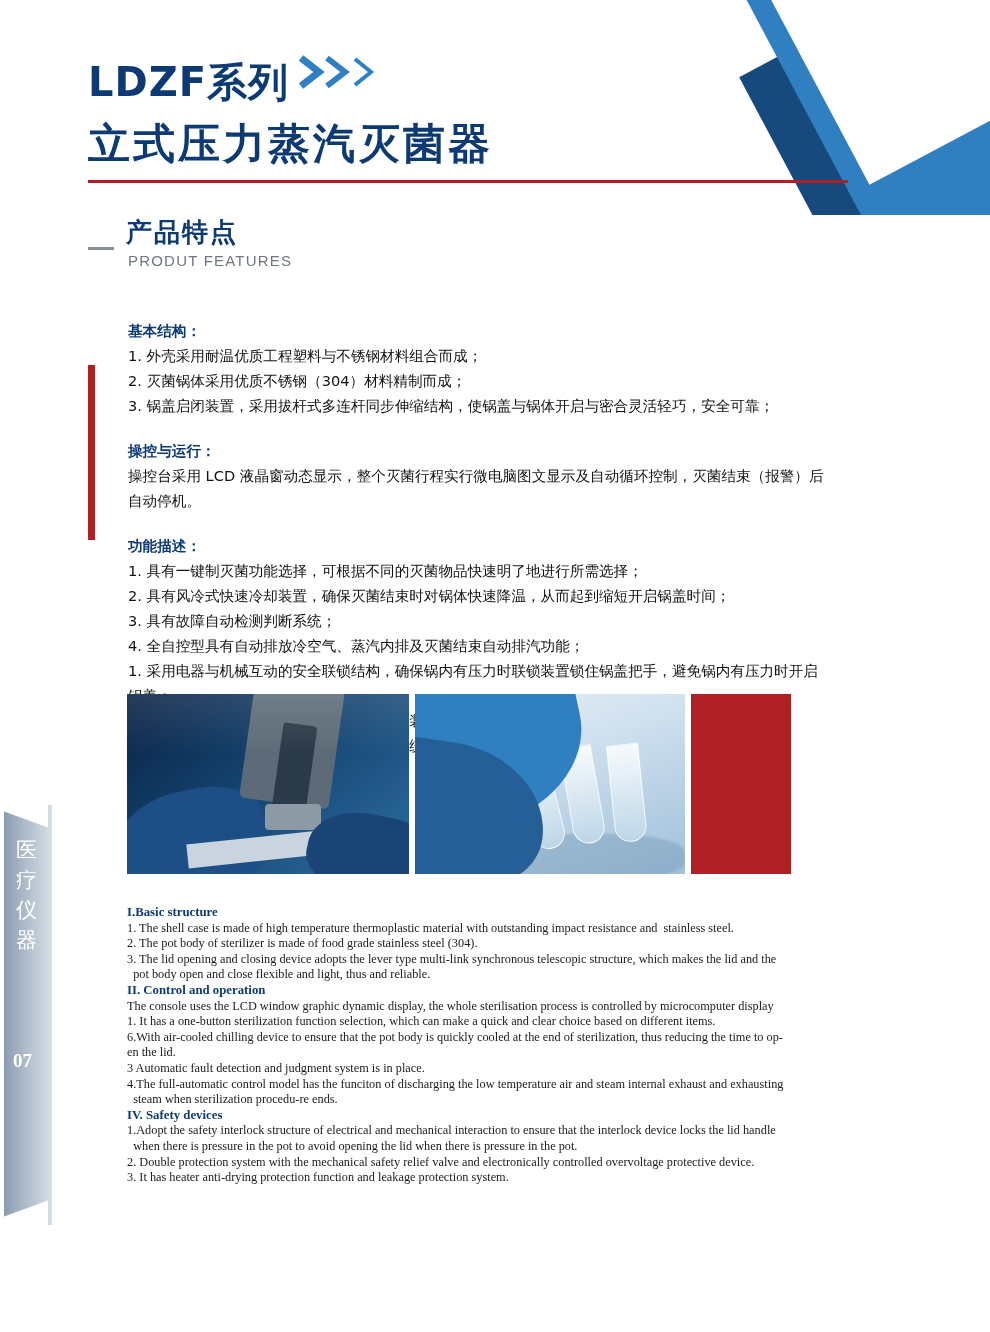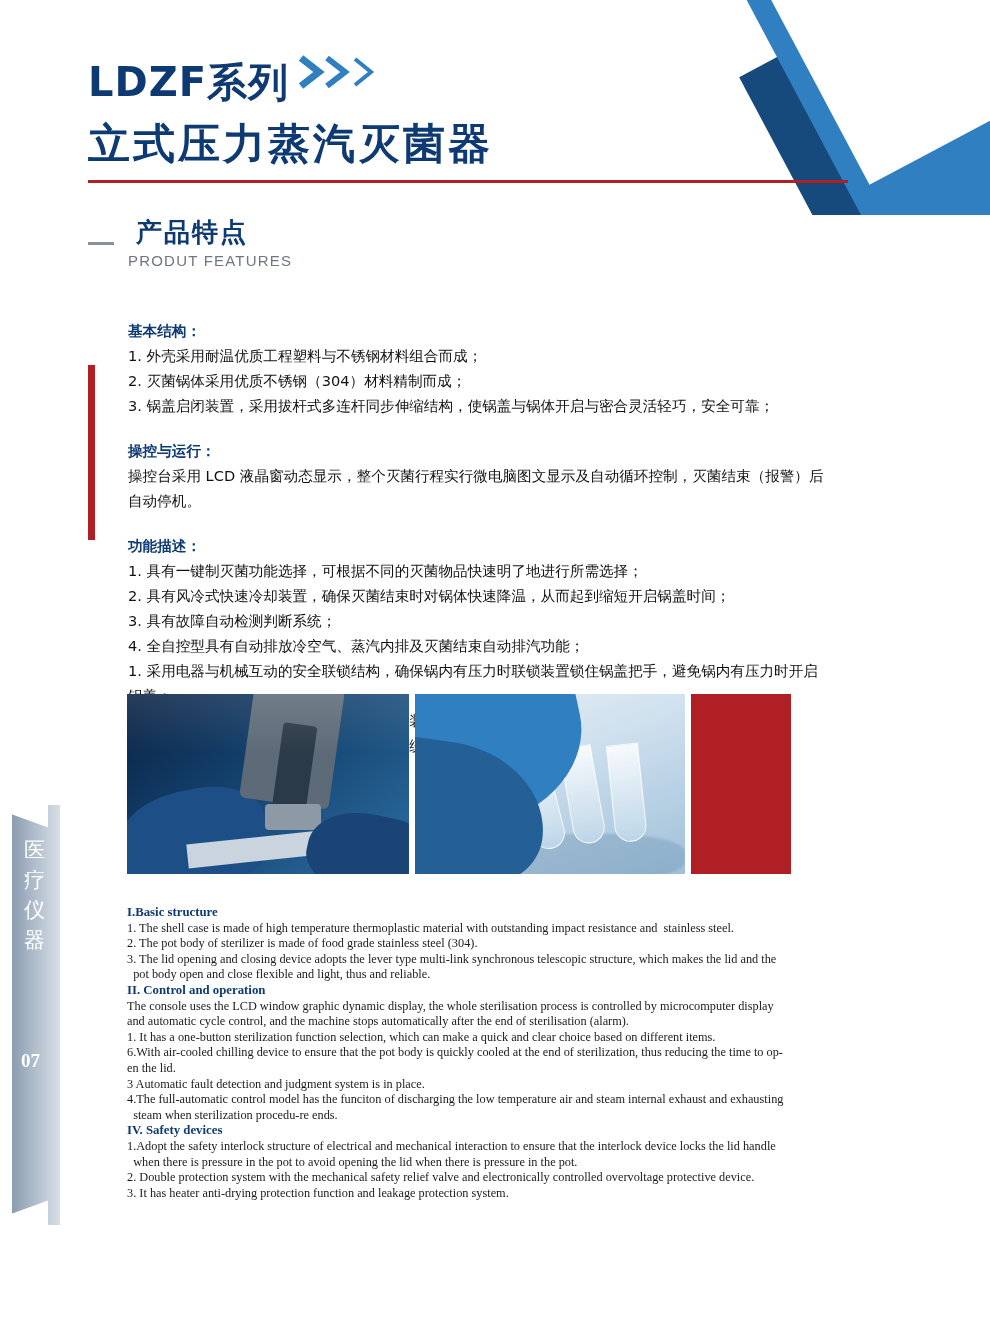--- a/index.html
+++ b/index.html
@@ -20,21 +20,21 @@
     position:absolute;top:-170px;right:-40px;width:330px;height:330px;
     background:#2f7fc1;transform:rotate(-28deg);transform-origin:top right;
   }
   .corner-white{
     position:absolute;top:-235px;right:-30px;width:330px;height:300px;
     background:#ffffff;transform:rotate(-28deg);transform-origin:top right;
   }
 
   
   .side-tab{
-    position:absolute;left:12px;top:805px;width:48px;height:420px;
+    position:absolute;left:4px;top:805px;width:48px;height:420px;
     background:linear-gradient(to right,#8b9cb0 0%,#b6c2d0 55%,#d8dee6 100%);
   }
   .side-tab-inner{
     position:absolute;left:0;top:0;width:48px;height:420px;
   }
   .side-tab-text{
     position:absolute;left:12px;top:30px;width:26px;
     font-size:21px;line-height:30px;color:#ffffff;letter-spacing:2px;
     font-family:"DejaVu Sans",sans-serif;
   }
@@ -66,21 +66,21 @@
     margin-top:6px;
     font-size:42px;font-weight:bold;color:#0d3a73;letter-spacing:3px;
     font-family:"DejaVu Sans",sans-serif;
   }
   .hdr-rule{
     margin-top:8px;width:760px;height:3px;background:#b01f24;
   }
 
   
   .sec{position:absolute;left:88px;top:215px;width:600px;}
-  .sec-row{display:flex;align-items:center;gap:22px;}
+  .sec-row{display:flex;align-items:flex-end;gap:12px;}
   .sec-dash{width:26px;height:3px;background:#8a9099;margin-top:22px;}
   .sec-cn{
     font-size:26px;font-weight:bold;color:#0d3a73;letter-spacing:2px;
     font-family:"DejaVu Sans",sans-serif;
   }
   .sec-en{
     margin-left:40px;margin-top:2px;
     font-size:15px;color:#6f7680;letter-spacing:1.2px;
     font-family:"Liberation Sans",sans-serif;
   }
@@ -221,21 +221,20 @@
 </div>
 
 <div class="en-body" id="en-body">
     <div class="en-head">I.Basic structure</div>
     <div class="en-line">1. The shell case is made of high temperature thermoplastic material with outstanding impact resistance and  stainless steel.</div>
     <div class="en-line">2. The pot body of sterilizer is made of food grade stainless steel (304).</div>
     <div class="en-line">3. The lid opening and closing device adopts the lever type multi-link synchronous telescopic structure, which makes the lid and the</div>
     <div class="en-line">  pot body open and close flexible and light, thus and reliable.</div>
     <div class="en-head">II. Control and operation</div>
     <div class="en-line">The console uses the LCD window graphic dynamic display, the whole sterilisation process is controlled by microcomputer display</div>
-    <div class="en-line">and automatic cycle control, and the machine stops automatically after the end of sterilisation (alarm).</div>
     <div class="en-line">1. It has a one-button sterilization function selection, which can make a quick and clear choice based on different items.</div>
     <div class="en-line">6.With air-cooled chilling device to ensure that the pot body is quickly cooled at the end of sterilization, thus reducing the time to op-</div>
     <div class="en-line">en the lid.</div>
     <div class="en-line">3 Automatic fault detection and judgment system is in place.</div>
     <div class="en-line">4.The full-automatic control model has the funciton of discharging the low temperature air and steam internal exhaust and exhausting</div>
     <div class="en-line">  steam when sterilization procedu-re ends.</div>
     <div class="en-head">IV. Safety devices</div>
     <div class="en-line">1.Adopt the safety interlock structure of electrical and mechanical interaction to ensure that the interlock device locks the lid handle</div>
     <div class="en-line">  when there is pressure in the pot to avoid opening the lid when there is pressure in the pot.</div>
     <div class="en-line">2. Double protection system with the mechanical safety relief valve and electronically controlled overvoltage protective device.</div>

